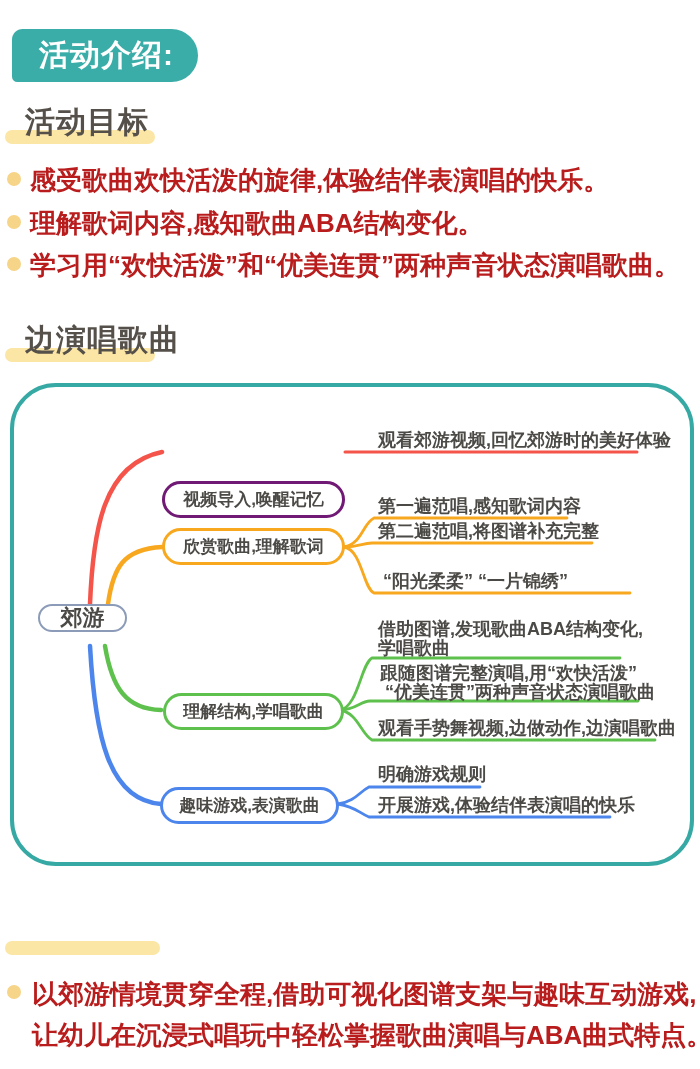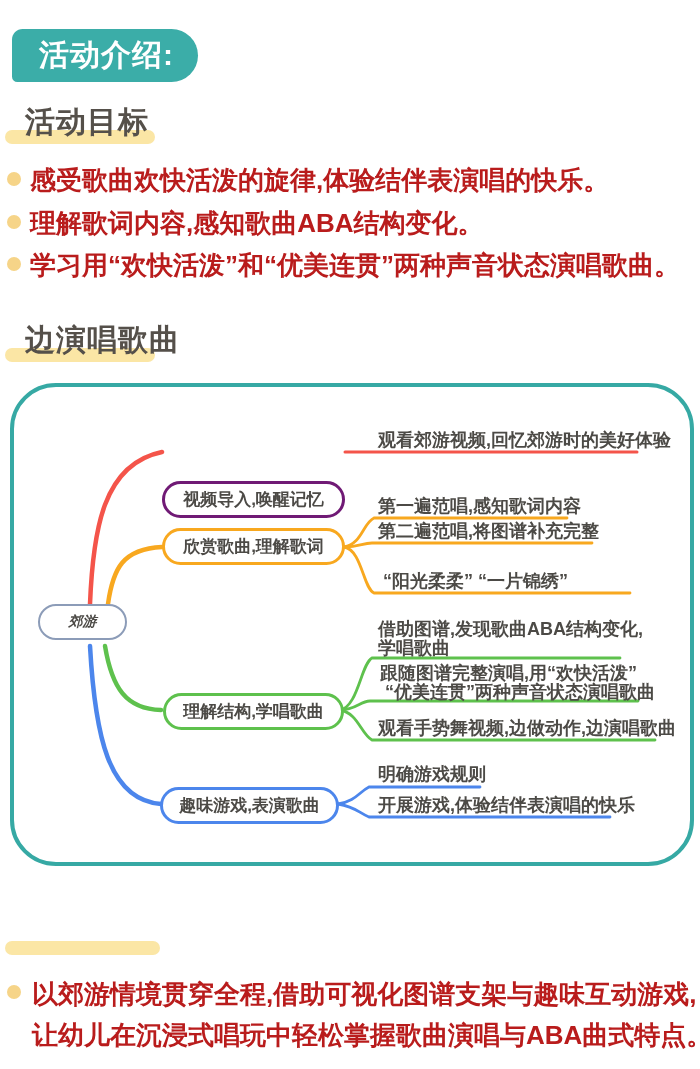--- a/index.html
+++ b/index.html
@@ -26,22 +26,22 @@
 
   
   .mm-box{position:absolute;left:10px;top:383px;width:684px;height:483px;
           border:4px solid #36A9A4;border-radius:46px;background:#fff;
           box-sizing:border-box;z-index:0;}
   svg.links{position:absolute;left:0;top:0;width:700px;height:1069px;z-index:1;pointer-events:none;}
 
   
   .mnode{position:absolute;background:#fff;display:flex;align-items:center;justify-content:center;
          font-weight:600;color:#4C4A46;box-sizing:border-box;z-index:2;white-space:pre;}
-  .root{left:38px;top:604px;width:89px;height:36px;border:2.5px solid #8C9CB8;
-        border-radius:22px;font-size:14px;font-style:italic;}
+  .root{left:38px;top:604px;width:89px;height:28px;border:2.5px solid #8C9CB8;
+        border-radius:22px;font-size:22px;}
   .pill{height:37px;border-radius:20px;font-size:17px;}
   .n-red   {left:162px;top:434px;width:183px;border:3px solid #701a75;margin-top:47px;}
   .n-yellow{left:162px;top:528px;width:183px;border:3px solid #F8A81F;}
   .n-green {left:163px;top:693px;width:181px;border:3px solid #5EC14D;}
   .n-blue  {left:160px;top:787px;width:179px;border:3px solid #4C86EC;}
 
   
   .sl{position:absolute;font-size:18px;line-height:19px;font-weight:600;
       color:#4C4A46;white-space:pre;z-index:2;}
 </style>

